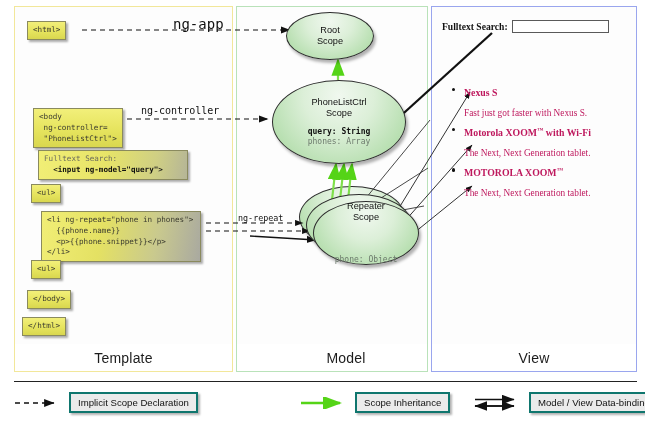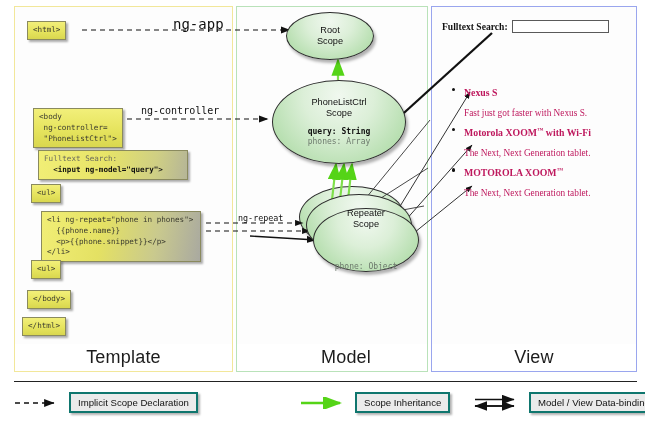--- a/index.html
+++ b/index.html
@@ -12,21 +12,21 @@
             pointer-events:none;z-index:5;}
 
   
   .col{position:absolute;box-sizing:border-box;background:#fdfdfd;}
   .col.template{left:14px;top:6px;width:219px;height:366px;border:1px solid #f2e79a;}
   .col.model{left:236px;top:6px;width:192px;height:366px;border:1px solid #b9e2b9;}
   .col.view{left:431px;top:6px;width:206px;height:366px;border:1px solid #9aa6ee;}
 
   .col-label{position:absolute;box-sizing:border-box;background:#fff;
              display:flex;align-items:center;justify-content:center;
-             font-size:18px;color:#1c1c1c;letter-spacing:.2px;}
+             font-size:14px;color:#1c1c1c;letter-spacing:.2px;}
   .col-label.template{left:14px;top:344px;width:219px;height:28px;border:1px solid #f2e79a;border-top:none;}
   .col-label.model{left:236px;top:344px;width:192px;height:28px;border:1px solid #b9e2b9;border-top:none;padding-left:28px;}
   .col-label.view{left:431px;top:344px;width:206px;height:28px;border:1px solid #9aa6ee;border-top:none;}
 
   
   .codebox{position:absolute;box-sizing:border-box;
            border:1px solid #8a8a5e;
            font-family:"DejaVu Sans Mono",monospace;
            font-size:7.6px;line-height:1.42;color:#3b3b2f;
            padding:3px 5px;white-space:pre;z-index:7;
@@ -56,21 +56,21 @@
   .scope .title{font-size:9.2px;color:#111;line-height:1.22;}
   .scope .prop{font-family:"DejaVu Sans Mono",monospace;font-size:8px;line-height:1.25;}
   .scope .prop.b{font-weight:bold;color:#111;}
   .scope .prop.g{color:#6d7a6d;}
 
   #root-scope{left:286px;top:12px;width:86px;height:46px;}
   #phone-scope{left:272px;top:80px;width:132px;height:82px;}
 
   #rep-back2{left:299px;top:186px;width:104px;height:60px;z-index:4;}
   #rep-back1{left:306px;top:194px;width:104px;height:60px;z-index:5;}
-  #rep-scope{left:313px;top:208px;width:104px;height:62px;z-index:6;gap:16px;}
+  #rep-scope{left:313px;top:201px;width:104px;height:62px;z-index:6;gap:16px;}
 
   
   .view-inner{position:absolute;left:431px;top:6px;width:206px;height:338px;z-index:7;}
   .search-row{position:absolute;left:11px;top:14px;display:flex;align-items:center;gap:4px;}
   .search-label{font-family:"Liberation Serif",serif;font-size:9.6px;color:#111;font-weight:bold;}
   .search-input{width:97px;height:13px;border:1px solid #5a5a5a;background:#fff;box-sizing:border-box;}
 
   .phone-list{position:absolute;left:16px;top:80px;width:185px;
               font-family:"Liberation Serif",serif;color:#be185d;}
   .phone-item{position:relative;margin-bottom:7px;}

